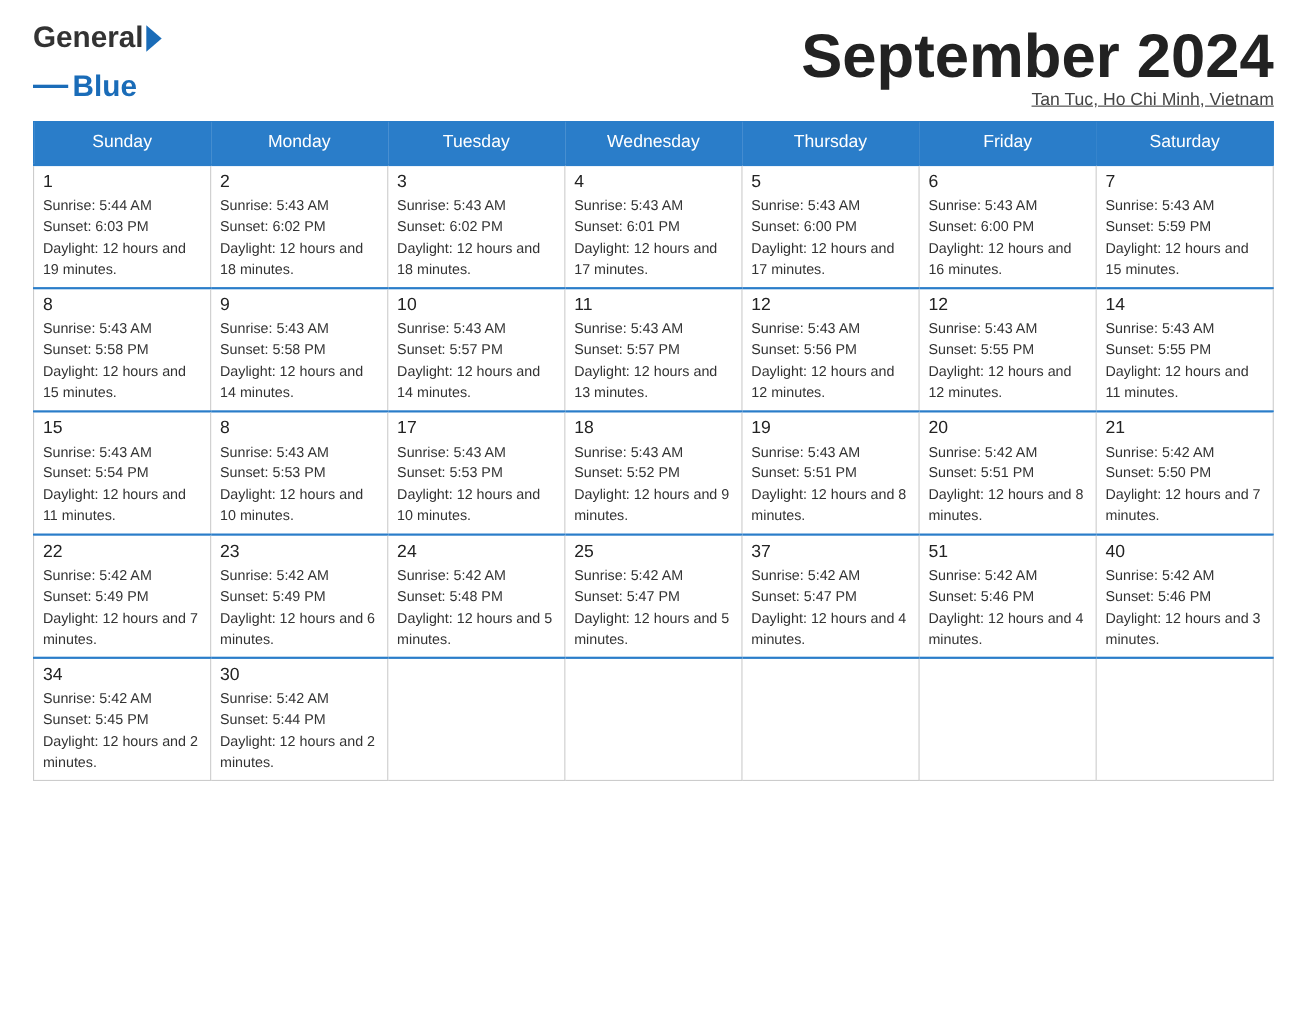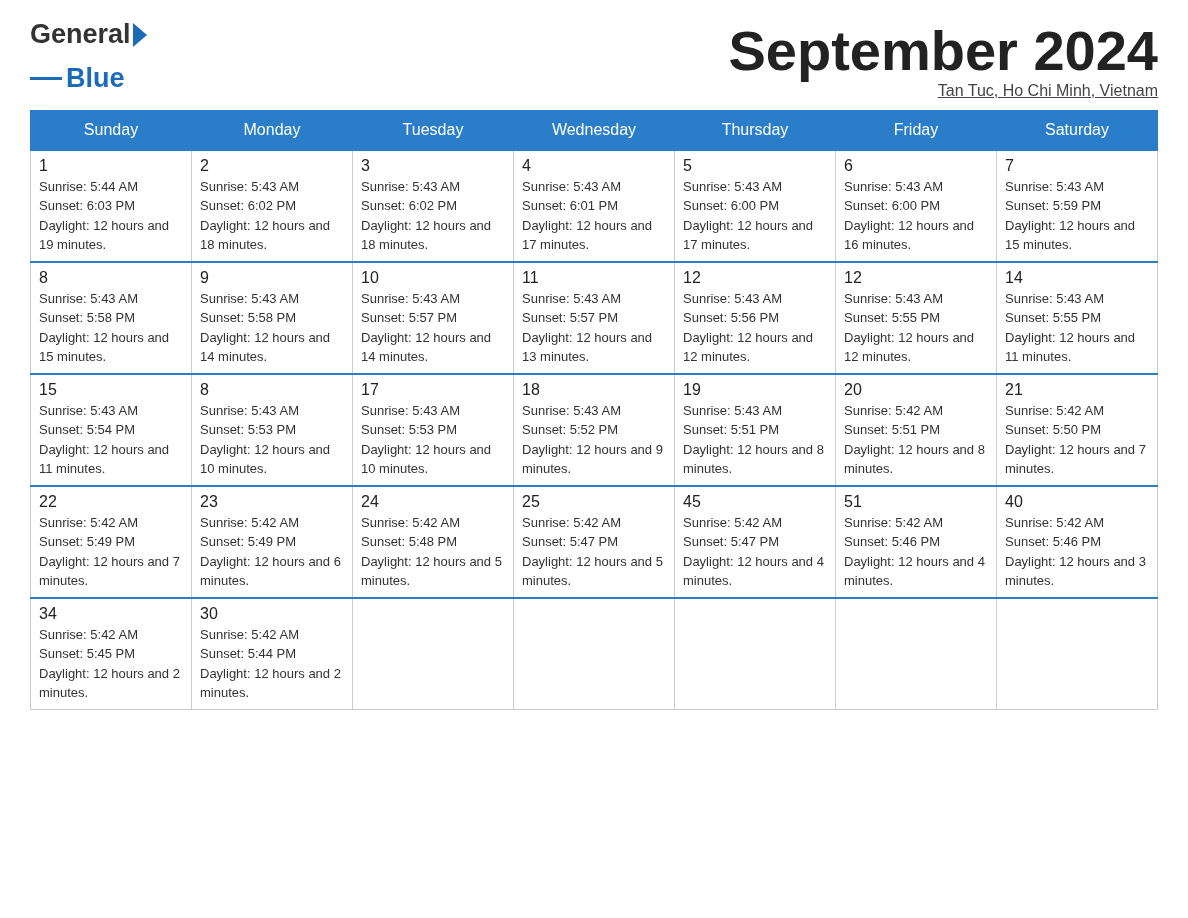--- a/index.html
+++ b/index.html
@@ -281,21 +281,21 @@
           Sunrise: 5:42 AM<br>Sunset: 5:48 PM<br>Daylight: 12 hours and 5 minutes.
         </div>
       </td>
         <td>
         <span class="day-number">25</span>
         <div class="day-info">
           Sunrise: 5:42 AM<br>Sunset: 5:47 PM<br>Daylight: 12 hours and 5 minutes.
         </div>
       </td>
         <td>
-        <span class="day-number">45</span>
+        <span class="day-number">37</span>
         <div class="day-info">
           Sunrise: 5:42 AM<br>Sunset: 5:47 PM<br>Daylight: 12 hours and 4 minutes.
         </div>
       </td>
         <td>
         <span class="day-number">51</span>
         <div class="day-info">
           Sunrise: 5:42 AM<br>Sunset: 5:46 PM<br>Daylight: 12 hours and 4 minutes.
         </div>
       </td>

